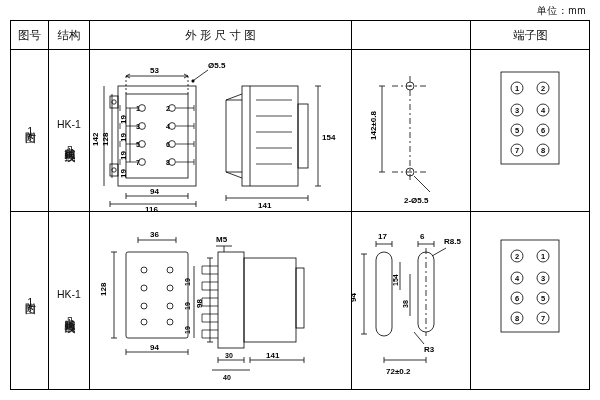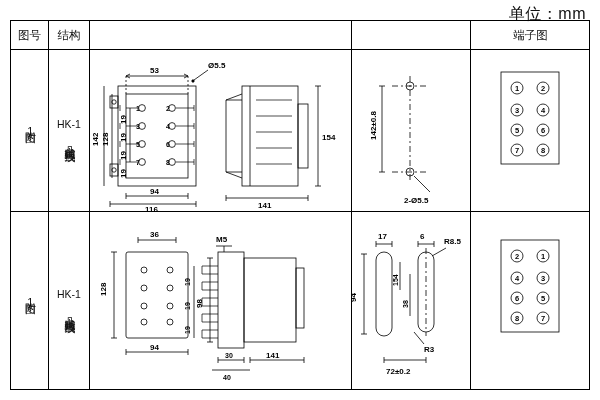--- a/index.html
+++ b/index.html
@@ -7,21 +7,21 @@
     width:600px;height:400px;
     background:#ffffff;
     font-family:"Liberation Sans","DejaVu Sans",sans-serif;
     color:#111;
     position:relative;
     overflow:hidden;
   }
   .unit{
     position:absolute;
     right:14px; top:4px;
-    font-size:16px;
+    font-size:10px;
     letter-spacing:0.5px;
   }
   .table{
     position:absolute;
     left:10px; top:20px;
     width:580px; height:370px;
     border:1px solid #000;
     box-sizing:border-box;
   }
   
@@ -61,20 +61,21 @@
   <div class="vline" style="left:78px"></div>
   <div class="vline" style="left:340px"></div>
   <div class="vline" style="left:459px"></div>
 
   <div class="hline" style="top:28px"></div>
 
   <div class="hline" style="top:190px"></div>
 
   <div class="hdr" style="left:38px;width:40px">结构</div>
   <div class="hdr" style="left:0;width:37px">图号</div>
+  <div class="hdr" style="left:79px;width:261px">外 形 尺 寸 图</div>
   <div class="hdr" style="left:460px;width:119px">端子图</div>
 
   <div class="cell-label" style="left:0;top:29px;width:37px;height:161px">
     <span class="vert">附图1</span>
   </div>
 
   <div class="cell-label" style="left:38px;top:29px;width:40px;height:161px;flex-direction:column;">
     <span style="font-size:10.5px;margin-bottom:6px">HK-1</span>
     <span class="vert" style="font-size:11px">凸出式前接线</span>
   </div>

